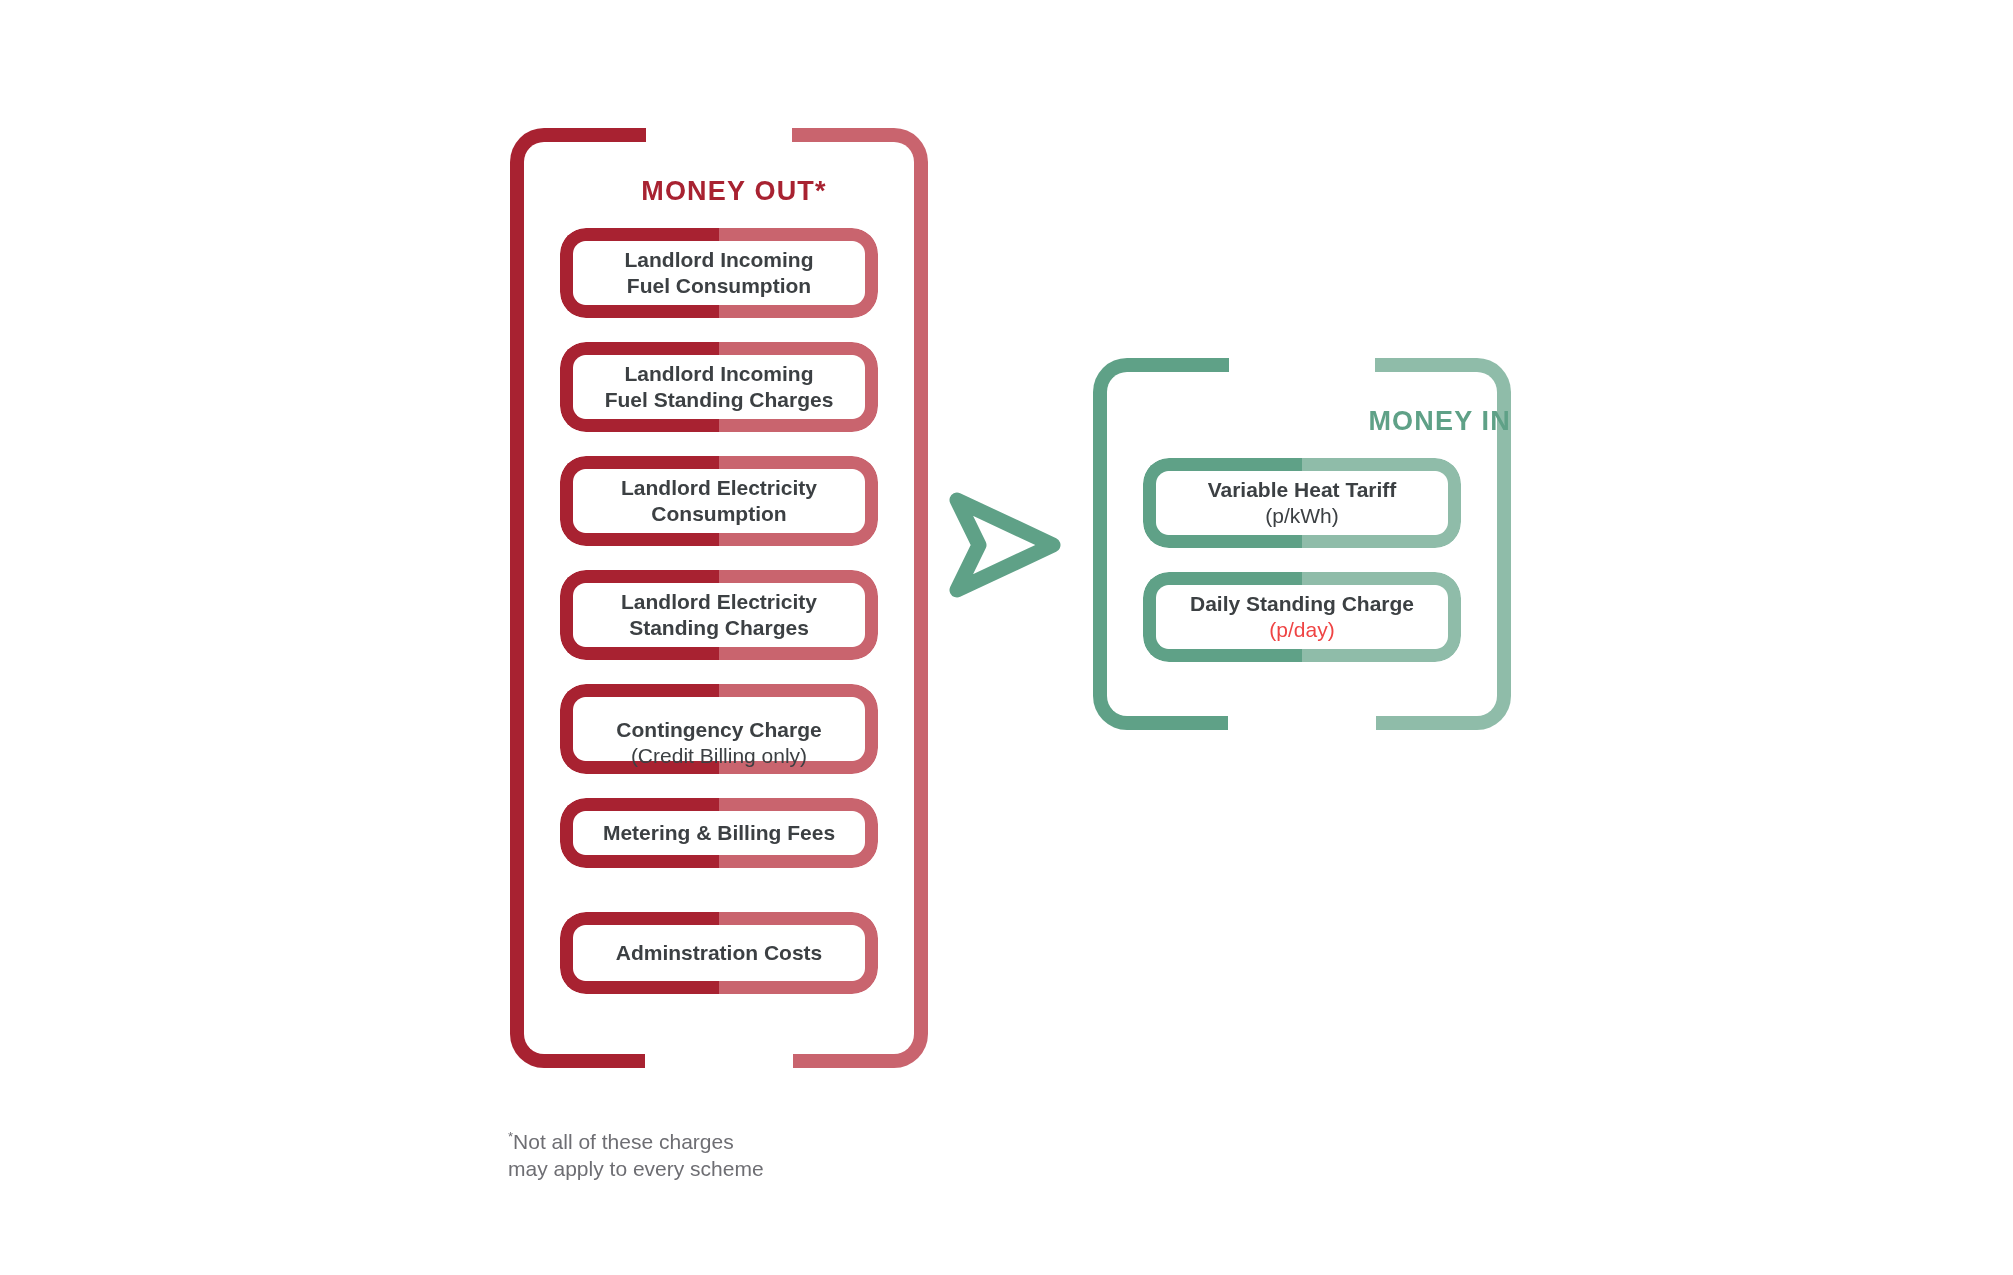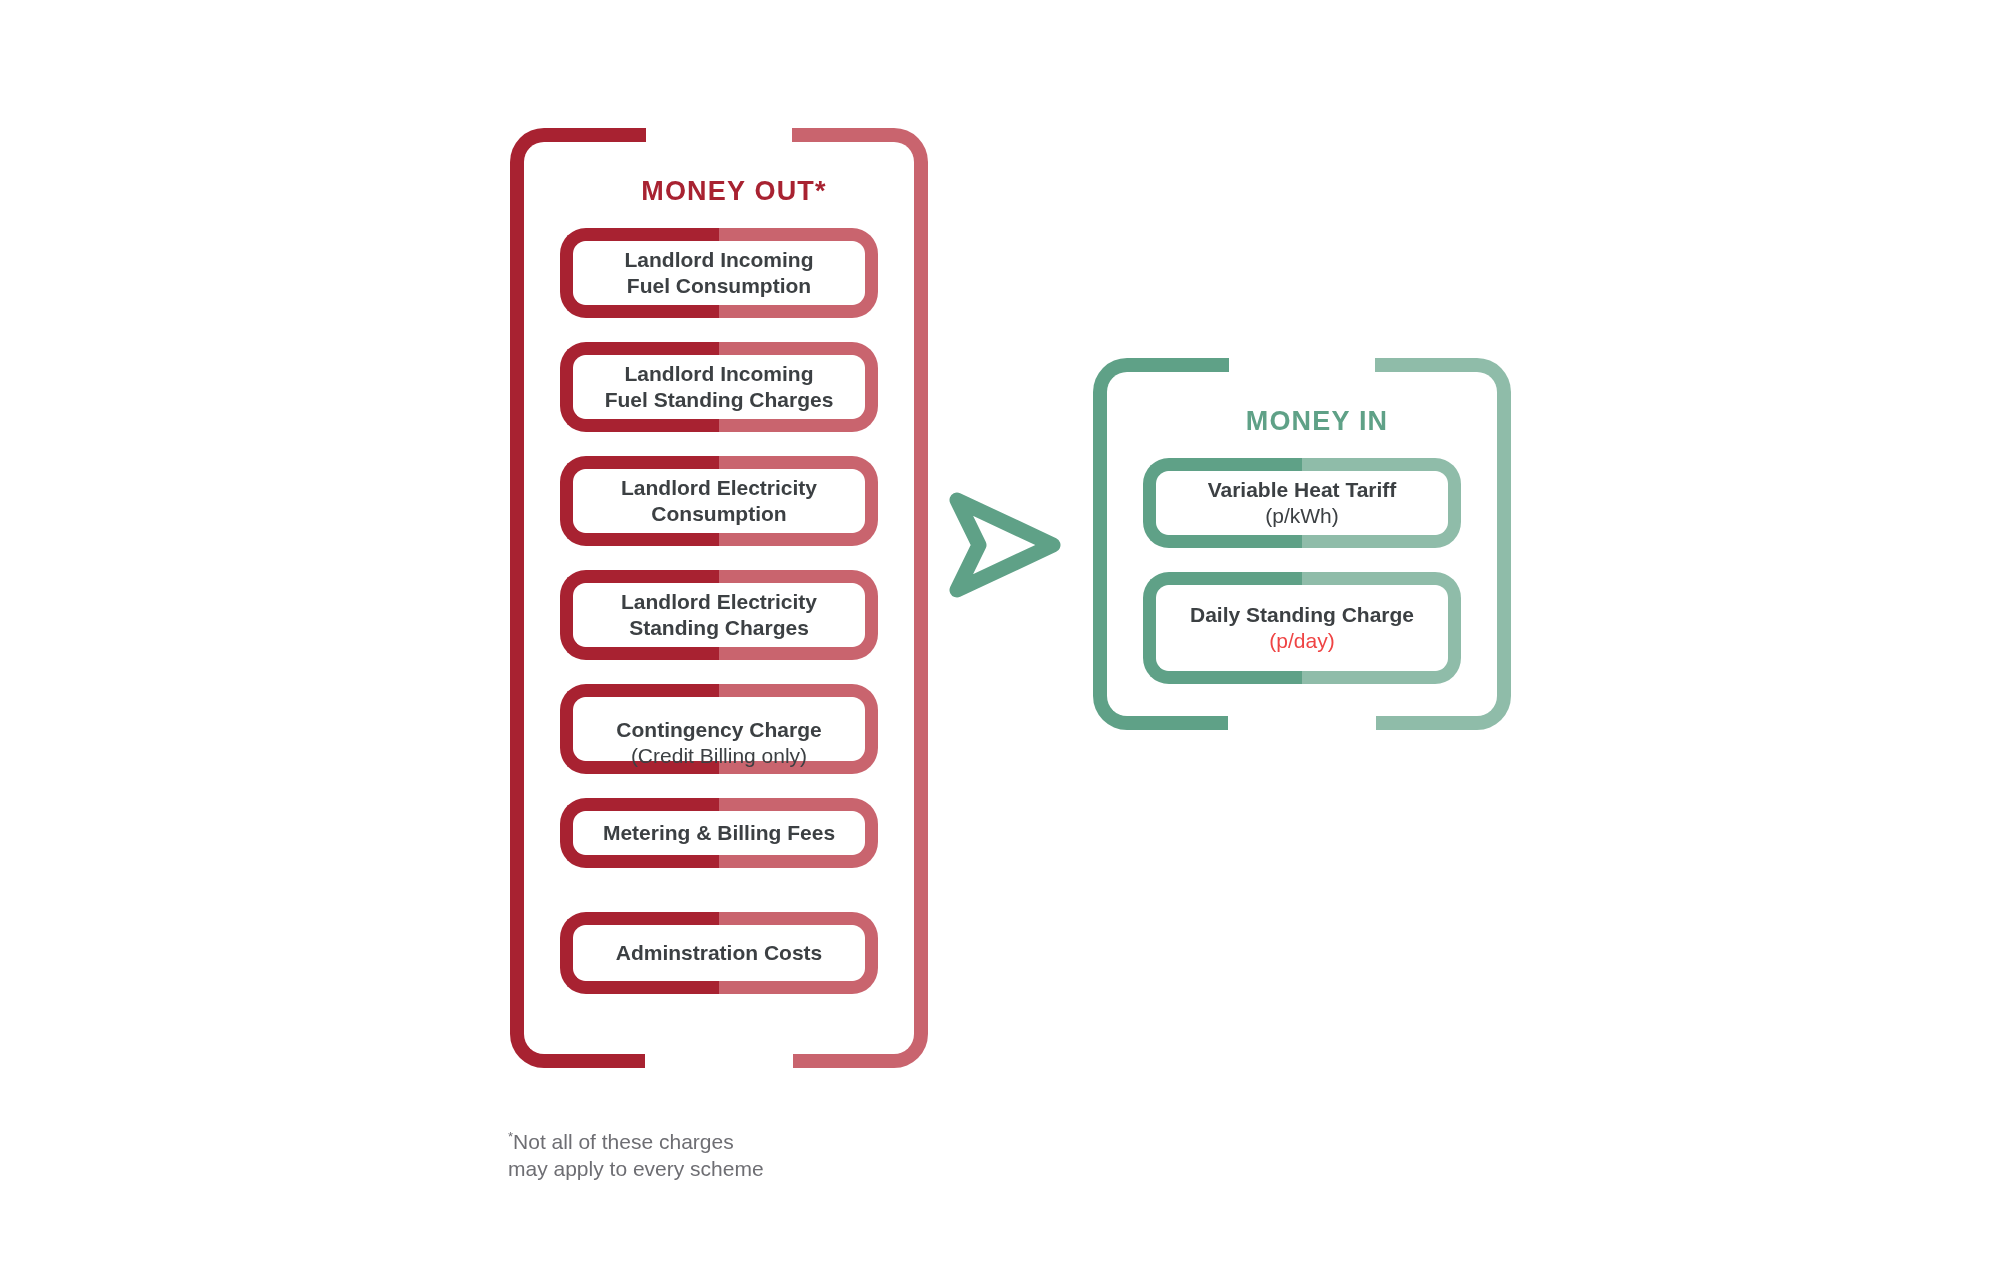--- a/index.html
+++ b/index.html
@@ -24,21 +24,21 @@
   .bracket.left::after{right:-1px;top:-14px;width:74px;height:14px;}
   .bracket.right::after{left:-1px;top:-14px;width:74px;height:14px;}
   .gap-bot-l,.gap-bot-r{position:absolute;background:#fff;height:14px;width:74px;bottom:0;}
   .gap-bot-l{left:calc(50% - 74px);}
   .gap-bot-r{left:50%;}
 
   .panel-title{position:absolute;left:16px;right:0;text-align:center;
      font-weight:bold;letter-spacing:1.2px;margin-left:14px;}
 
   
-  .pill{position:absolute;box-sizing:border-box;border-radius:14px;overflow:hidden;text-decoration:underline;}
+  .pill{position:absolute;box-sizing:border-box;border-radius:26px;overflow:hidden;text-decoration:underline;}
   .pill .half{position:absolute;top:0;bottom:0;width:50%;box-sizing:border-box;}
   .pill .half.l{left:0;border-style:solid;border-width:13px 0 13px 13px;
       border-top-left-radius:26px;border-bottom-left-radius:26px;}
   .pill .half.r{right:0;border-style:solid;border-width:13px 13px 13px 0;
       border-top-right-radius:26px;border-bottom-right-radius:26px;}
   .pill .inner{position:absolute;left:13px;right:13px;top:13px;bottom:13px;
       background:#ffffff;border-radius:16px;
       display:flex;flex-direction:column;align-items:center;justify-content:center;
       text-align:center;line-height:1.22;padding:0 14px;box-sizing:border-box;}
   .pill .label{font-weight:bold;color:#3c4043;font-size:21px;}
@@ -128,34 +128,34 @@
       <polygon points="12,10 108,55 12,100 34,55" fill="none" stroke="#5FA187" stroke-width="15" stroke-linejoin="round" stroke-linecap="round"></polygon>
     </svg>
   </div>
 
   <div class="panel" id="panel-in" style="left:1093px;top:358px;width:418px;height:372px;">
     <div class="bracket left" style="border-color: rgb(95, 161, 135);"></div>
     <div class="bracket right" style="border-color: rgb(143, 188, 169);"></div>
     <div class="gap-bot-l"></div>
     <div class="gap-bot-r"></div>
 
-    <div class="panel-title" style="top: 48px; font-size: 27px; color: rgb(95, 161, 135);">
+    <div class="panel-title" style="top: 48px; font-size: 27px; color: rgb(95, 161, 135); text-align: right;">
       <span>MONEY IN</span>
     </div>
 
     <div id="in-items">
         <div class="pill" style="left: 50px; right: 50px; top: 100px; height: 90px;">
           <div class="half l" style="border-color: rgb(95, 161, 135);"></div>
           <div class="half r" style="border-color: rgb(143, 188, 169);"></div>
           <div class="inner">
             <div class="label" style="color: rgb(60, 64, 67); white-space: pre-line;">Variable Heat Tariff</div>
             <div class="sub" style="color: rgb(60, 64, 67);">(p/kWh)</div>
           </div>
         </div>
-        <div class="pill" style="left: 50px; right: 50px; top: 214px; height: 112px; padding-left: 41px;">
+        <div class="pill" style="left: 50px; right: 50px; top: 214px; height: 90px; padding-left: 41px;">
           <div class="half l" style="border-color: rgb(95, 161, 135);"></div>
           <div class="half r" style="border-color: rgb(143, 188, 169);"></div>
           <div class="inner">
             <div class="label" style="color: rgb(60, 64, 67); white-space: pre-line;">Daily Standing Charge</div>
             <div class="sub" style="color: #ef4444;">(p/day)</div>
           </div>
         </div>
       </div>
   </div>
 

